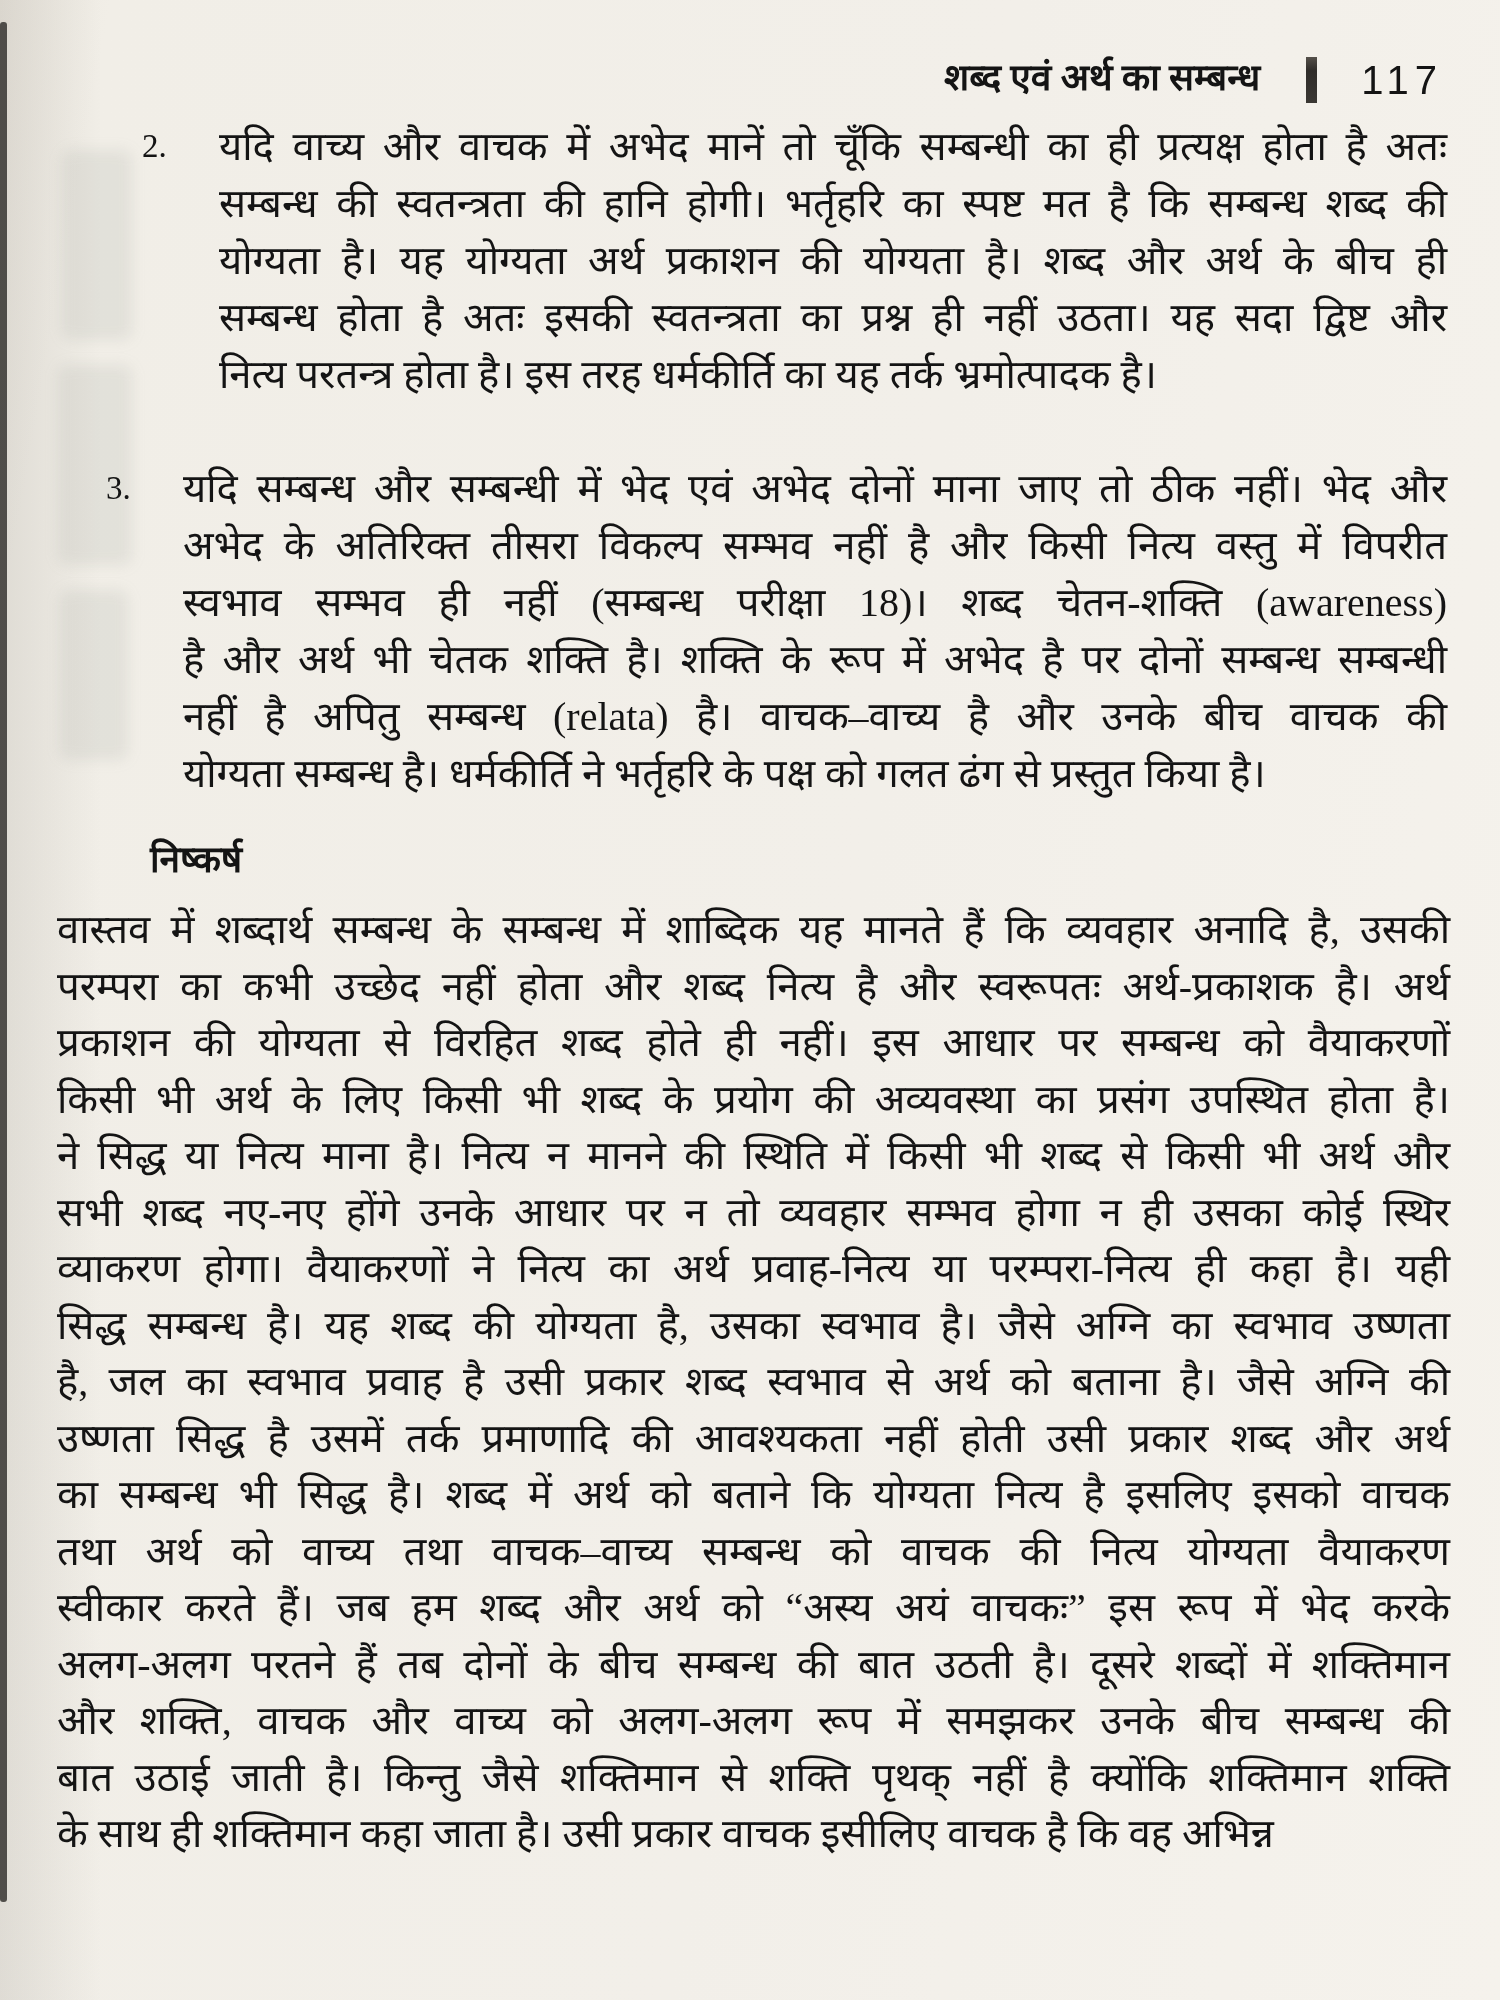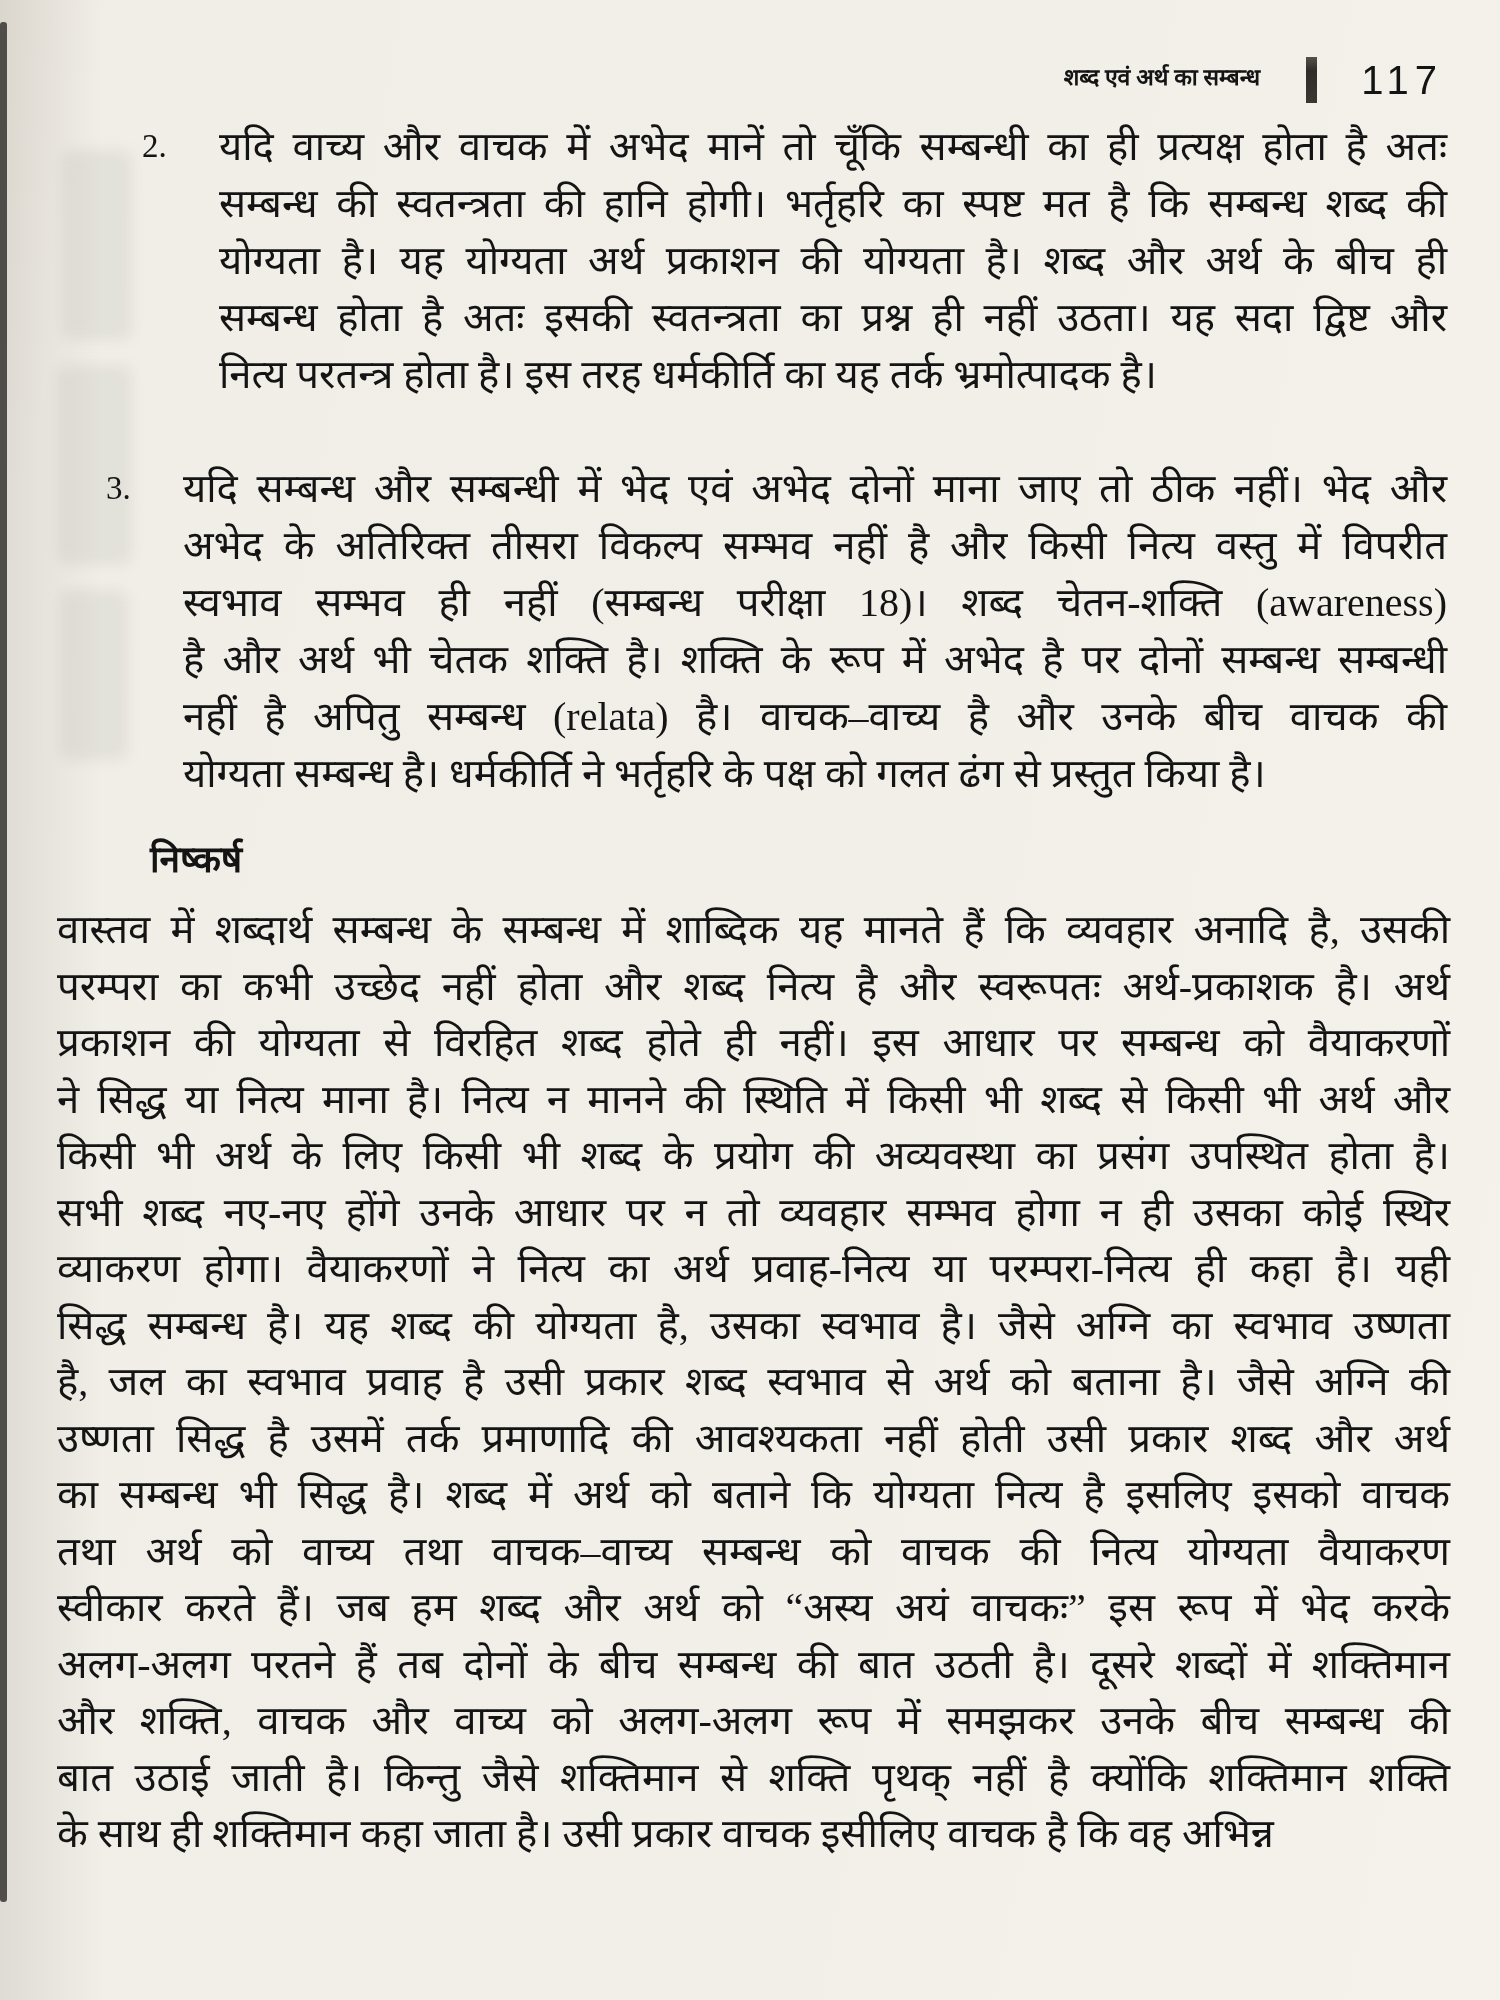--- a/index.html
+++ b/index.html
@@ -24,21 +24,21 @@
   .bleed{
     position:absolute;background:rgba(125,135,125,.12);
     filter:blur(7px);border-radius:10px;
   }
   
   .header{
     position:absolute;top:40px;left:0;width:1443px;height:80px;
     display:flex;justify-content:flex-end;align-items:center;
   }
   .header-title{
-    font-weight:bold;font-size:23px;line-height:1;
+    font-weight:bold;font-size:37px;line-height:1;
     padding-bottom:6px;
     text-align:right;
   }
   .header-sep{
     width:11px;height:46px;margin:0 44px 0 46px;
     background:linear-gradient(180deg,#55504a,#2f2c29 30%,#3a3733);
   }
   .page-number{
     font-size:40px;line-height:1;letter-spacing:6px;
     font-family:Liberation Sans, sans-serif;
@@ -107,22 +107,22 @@
         <div class="tline tline-last">योग्यता सम्बन्ध है। धर्मकीर्ति ने भर्तृहरि के पक्ष को गलत ढंग से प्रस्तुत किया है।</div>
       </div>
   </div>
 
   <div class="section-heading">निष्कर्ष</div>
 
   <div class="paragraph">
       <div class="tline">वास्तव में शब्दार्थ सम्बन्ध के सम्बन्ध में शाब्दिक यह मानते हैं कि व्यवहार अनादि है, उसकी</div>
       <div class="tline">परम्परा का कभी उच्छेद नहीं होता और शब्द नित्य है और स्वरूपतः अर्थ-प्रकाशक है। अर्थ</div>
       <div class="tline">प्रकाशन की योग्यता से विरहित शब्द होते ही नहीं। इस आधार पर सम्बन्ध को वैयाकरणों</div>
+      <div class="tline">किसी भी अर्थ के लिए किसी भी शब्द के प्रयोग की अव्यवस्था का प्रसंग उपस्थित होता है।</div>
       <div class="tline">ने सिद्ध या नित्य माना है। नित्य न मानने की स्थिति में किसी भी शब्द से किसी भी अर्थ और</div>
-      <div class="tline">किसी भी अर्थ के लिए किसी भी शब्द के प्रयोग की अव्यवस्था का प्रसंग उपस्थित होता है।</div>
       <div class="tline">सभी शब्द नए-नए होंगे उनके आधार पर न तो व्यवहार सम्भव होगा न ही उसका कोई स्थिर</div>
       <div class="tline">व्याकरण होगा। वैयाकरणों ने नित्य का अर्थ प्रवाह-नित्य या परम्परा-नित्य ही कहा है। यही</div>
       <div class="tline">सिद्ध सम्बन्ध है। यह शब्द की योग्यता है, उसका स्वभाव है। जैसे अग्नि का स्वभाव उष्णता</div>
       <div class="tline">है, जल का स्वभाव प्रवाह है उसी प्रकार शब्द स्वभाव से अर्थ को बताना है। जैसे अग्नि की</div>
       <div class="tline">उष्णता सिद्ध है उसमें तर्क प्रमाणादि की आवश्यकता नहीं होती उसी प्रकार शब्द और अर्थ</div>
       <div class="tline">का सम्बन्ध भी सिद्ध है। शब्द में अर्थ को बताने कि योग्यता नित्य है इसलिए इसको वाचक</div>
       <div class="tline">तथा अर्थ को वाच्य तथा वाचक–वाच्य सम्बन्ध को वाचक की नित्य योग्यता वैयाकरण</div>
       <div class="tline">स्वीकार करते हैं। जब हम शब्द और अर्थ को “अस्य अयं वाचकः” इस रूप में भेद करके</div>
       <div class="tline">अलग-अलग परतने हैं तब दोनों के बीच सम्बन्ध की बात उठती है। दूसरे शब्दों में शक्तिमान</div>
       <div class="tline">और शक्ति, वाचक और वाच्य को अलग-अलग रूप में समझकर उनके बीच सम्बन्ध की</div>

